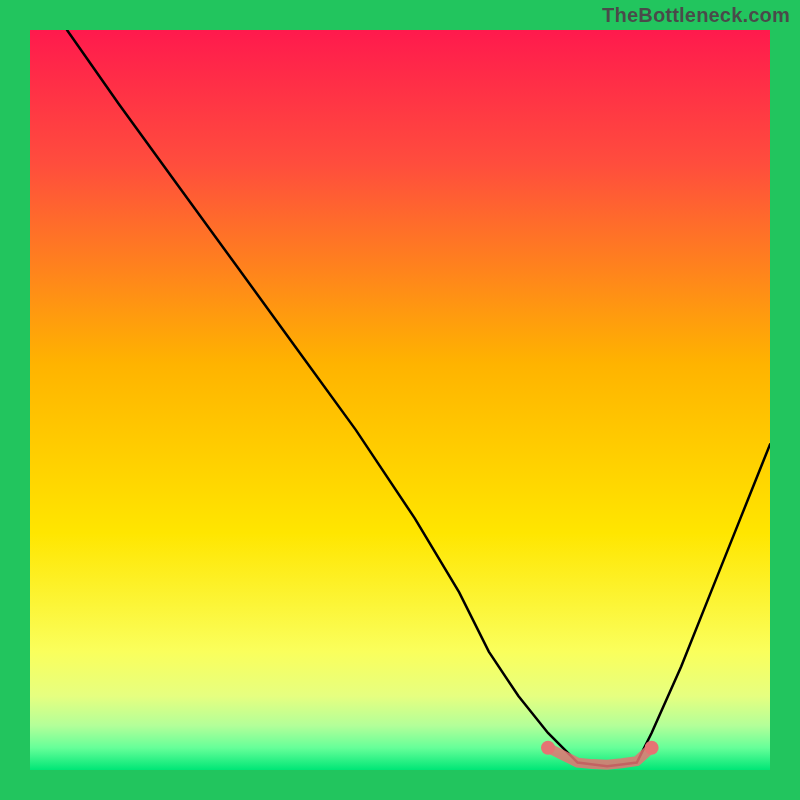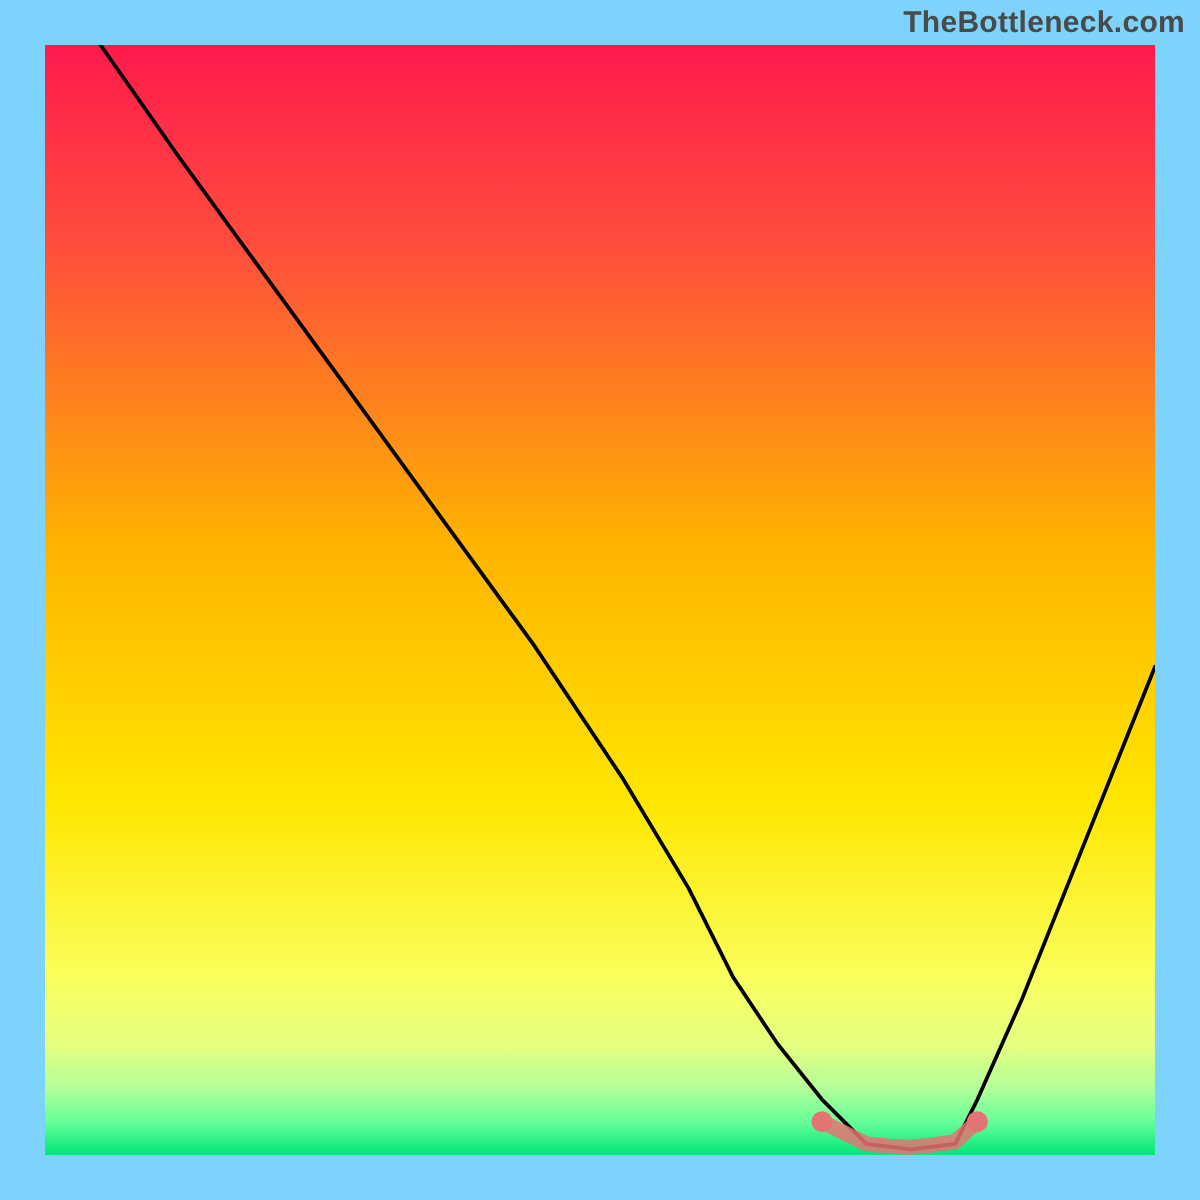--- a/index.html
+++ b/index.html
@@ -8,21 +8,21 @@
     width: 800px;
     height: 800px;
     background: #000;
     font-family: Arial, Helvetica, sans-serif;
     overflow: hidden;
   }
   .frame {
     position: relative;
     width: 800px;
     height: 800px;
-    background: #7dd3fc;
+    background: #22c55e;
   }
   .watermark {
     position: absolute;
     top: 4px;
     right: 10px;
     color: #4a4a4a;
     font-size: 20px;
     font-weight: bold;
     letter-spacing: 0.2px;
     z-index: 20;

